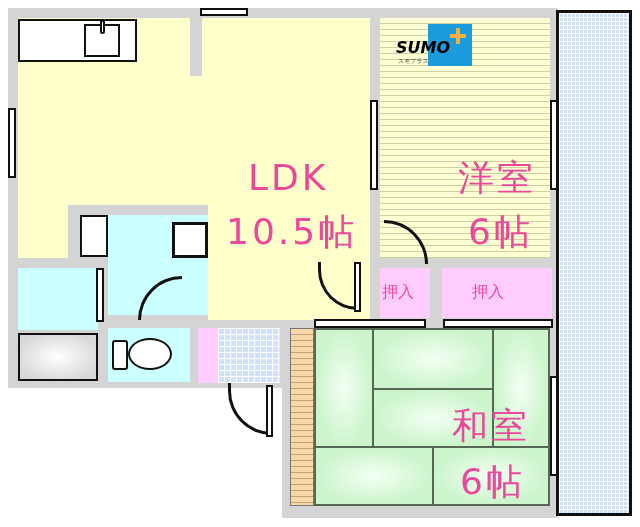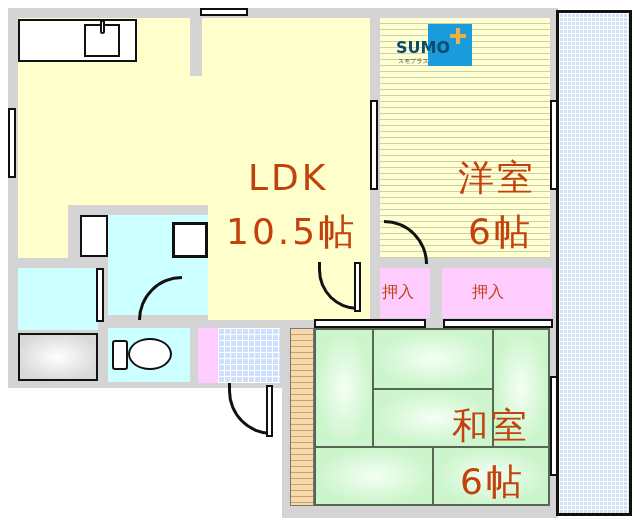--- a/index.html
+++ b/index.html
@@ -8,21 +8,21 @@
   .wall { background:#d4d4d4; }
   .ldk { background:#ffffcc; }
   .yoshitsu { background: repeating-linear-gradient(to bottom, #ffffd4 0px, #ffffd4 5px, #cfcfa0 5px, #cfcfa0 6px); }
   .wet { background:#ccffff; }
   .oshi { background:#ffccff; }
   .tile { background-color:#cfe0ff; background-image: linear-gradient(#ffffff 1px, transparent 1px), linear-gradient(90deg, #ffffff 1px, transparent 1px); background-size:6px 6px; }
   .balcony { background-color:#cfe0f5; background-image: linear-gradient(#ffffff 1px, transparent 1px), linear-gradient(90deg, #ffffff 1px, transparent 1px); background-size:4px 4px; border:3px solid #111; }
   .tatami-area { background:#ccf5cc; }
   .mat { border:2px solid #556655; background: radial-gradient(ellipse at center, #f4fff4 0%, #ccf5cc 70%); }
   .tokonoma { background: repeating-linear-gradient(to bottom, #f8d8a8 0px, #f8d8a8 5px, #c8a078 5px, #c8a078 6px); border:1px solid #777; }
-  .label { color:#c2410c; font-family:"DejaVu Sans", sans-serif; white-space:nowrap; line-height:1; }
+  .label { color:#ec4899; font-family:"DejaVu Sans", sans-serif; white-space:nowrap; line-height:1; }
   .big { font-size:36px; letter-spacing:3px; }
   .small { font-size:16px; }
   .win { background:#fff; border:2px solid #111; }
   .door-frame { background:#fff; border:2px solid #111; }
   .sumo { background:#1a9bdc; }
 </style>
 </head>
 <body>
 
 <div class="abs wall" style="left:8px;top:8px;width:550px;height:380px;"></div>
@@ -49,21 +49,21 @@
 
 <div class="abs" style="left:138px;top:276px;width:44px;height:44px;border-top:3px solid #111;border-left:3px solid #111;border-radius:44px 0 0 0;"></div>
 
 <div class="abs oshi" style="left:198px;top:328px;width:20px;height:55px;"></div>
 <div class="abs tile" style="left:218px;top:328px;width:62px;height:55px;"></div>
 <div class="abs" style="left:228px;top:383px;width:44px;height:52px;border-bottom:3px solid #111;border-left:3px solid #111;border-radius:0 0 0 44px;"></div>
 <div class="abs door-frame" style="left:266px;top:385px;width:7px;height:52px;"></div>
 
 <div class="abs yoshitsu" style="left:380px;top:18px;width:170px;height:240px;"></div>
 <div class="abs sumo" style="left:428px;top:24px;width:44px;height:42px;"></div>
-<div class="abs label" style="left:396px;top:40px;font-size:16px;font-weight:bold;color:#0c4a6e;">SUMO</div>
+<div class="abs label" style="left:396px;top:40px;font-size:16px;font-weight:bold;color:#000000;font-style:italic;">SUMO</div>
 <div class="abs label" style="left:398px;top:58px;font-size:6px;color:#333;">スモプラス</div>
 <div class="abs" style="left:450px;top:28px;width:16px;height:4px;background:#f0b040;top:34px;"></div>
 <div class="abs" style="left:456px;top:28px;width:4px;height:16px;background:#f0b040;"></div>
 
 <div class="abs oshi" style="left:380px;top:268px;width:50px;height:50px;"></div>
 <div class="abs oshi" style="left:442px;top:268px;width:110px;height:50px;"></div>
 
 <div class="abs tatami-area" style="left:290px;top:328px;width:260px;height:178px;"></div>
 <div class="abs tokonoma" style="left:290px;top:328px;width:24px;height:178px;"></div>
 <div class="abs mat" style="left:314px;top:328px;width:60px;height:120px;"></div>

